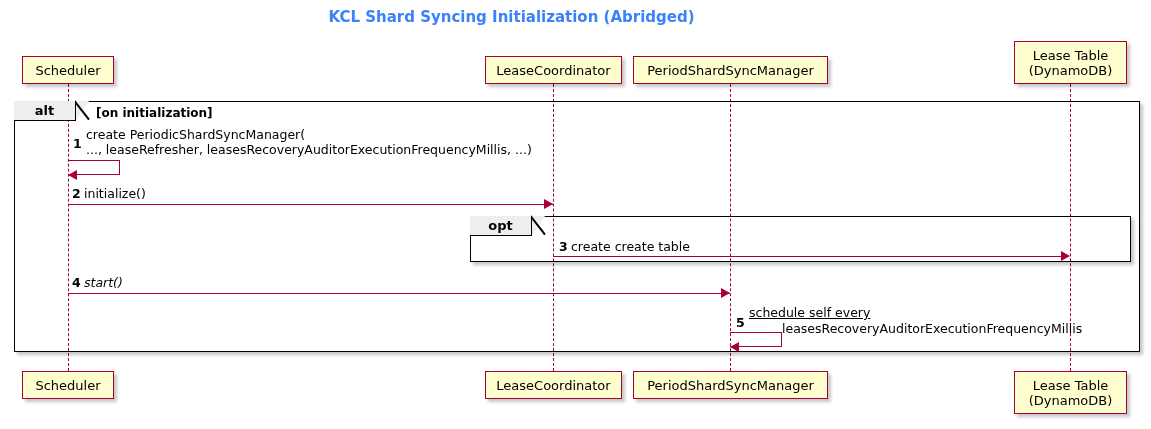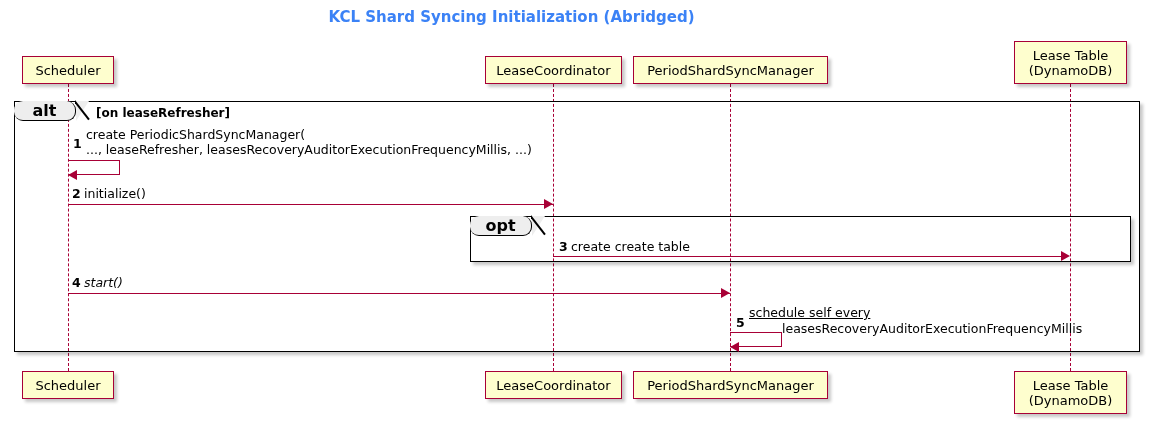--- a/index.html
+++ b/index.html
@@ -69,28 +69,27 @@
     border: 1.5px solid #000000;
     background: transparent;
     box-shadow: 3px 3px 3px rgba(0,0,0,0.22);
   }
   .frag-tab {
     position: absolute;
     box-sizing: border-box;
     background: #EEEEEE;
     border-right: 1.5px solid #000000;
     border-bottom: 1.5px solid #000000;
-    font-size: 16px;
+    font-size: 13px;
     font-weight: bold;
     color: #000000;
     display: flex;
     align-items: center;
     justify-content: center;
     white-space: nowrap;
-    border-radius: 9px;
   }
   .frag-tab-corner {
     position: absolute;
     width: 0; height: 0;
   }
   .frag-label {
     position: absolute;
     font-size: 12px;
     font-weight: bold;
     color: #000000;
@@ -157,21 +156,21 @@
   </div>
   <div class="frag-tab-corner" style="left:76px; top:101px;
               border-top:20px solid #EEEEEE;
               border-right:13px solid transparent;"></div>
   <div style="position:absolute; left:75px; top:100px; width:17px; height:22px;
               overflow:hidden;">
     <div style="position:absolute; left:0; top:0; width:24px; height:1.5px;
                 background:#000000; transform-origin: 0 0;
                 transform: rotate(52deg);"></div>
   </div>
-  <div class="frag-label" style="left:96px; top:106px;">[on leaseRefresher]</div>
+  <div class="frag-label" style="left:96px; top:106px;">[on initialization]</div>
 
   <div class="msg-num" style="left:73px; top:136px;">1</div>
   <div class="msg-text" style="left:86px; top:142px;">   ..., leaseRefresher, leasesRecoveryAuditorExecutionFrequencyMillis, ...)</div>
   <div class="msg-text" style="left:86px; top:127px;">create PeriodicShardSyncManager(</div>
   <div class="self-box" style="left:68px; top:160px; width:52px; height:15px;"></div>
   <div class="arrow-left" style="left:68px; top:170px;"></div>
 
   <div class="msg-num" style="left:72px; top:186px;">2</div>
   <div class="msg-text" style="left:84px; top:186px;">initialize()</div>
   <div class="msg-line" style="left:68px; top:204px; width:485px;"></div>

